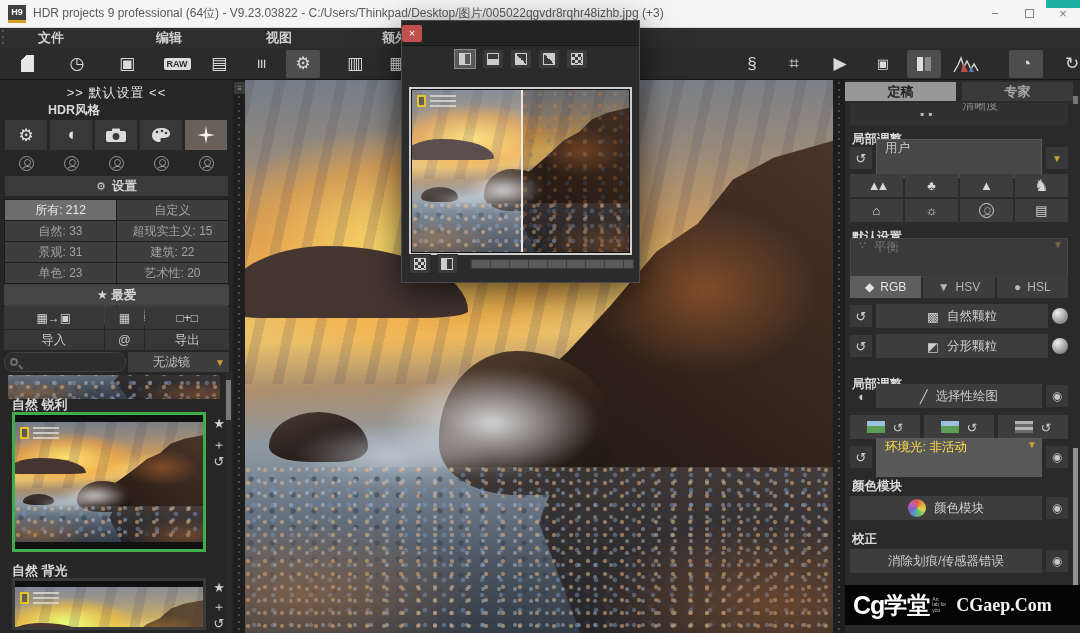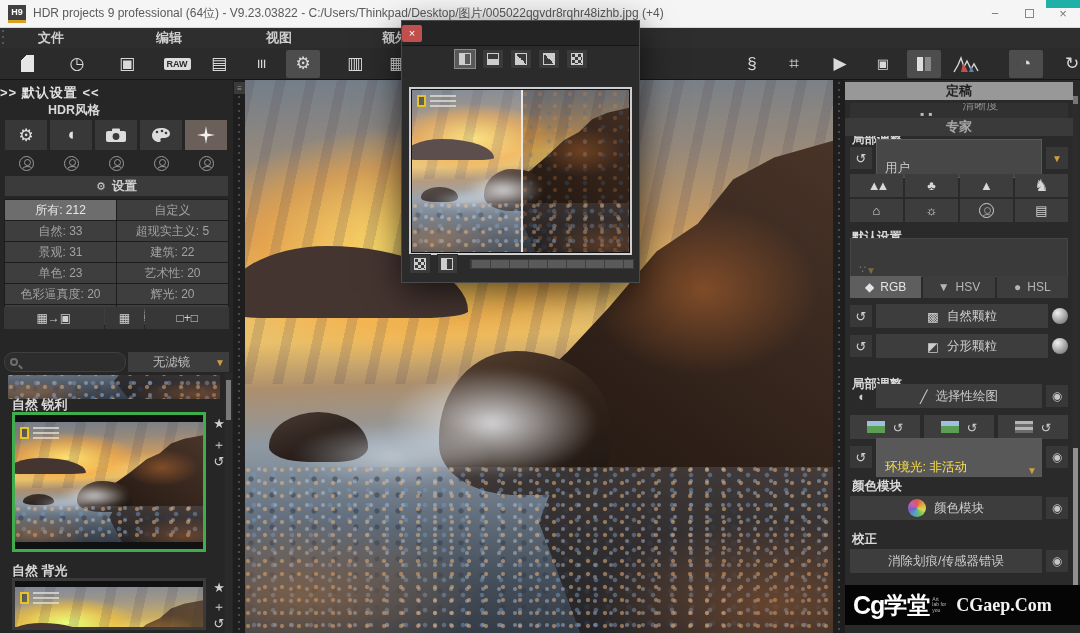--- a/index.html
+++ b/index.html
@@ -53,22 +53,22 @@
   #left-panel { left:0; top:80px; width:233px; height:553px; background:#262626; }
   #right-panel { left:845px; top:80px; width:235px; height:553px; background:#2a2a2a; }
   .vsep { top:80px; width:12px; height:553px; background:#1e1e1e;
     background-image:radial-gradient(circle at 50% 3px,#4a4a4a 1px,transparent 1.5px);
     background-size:12px 7px; }
   #vsep-l { left:233px; } #vsep-r { left:833px; }
   .collapse-chip { left:234px; top:82px; width:11px; height:12px; background:#3a3a3a;
     color:#999; font-size:8px; display:flex; align-items:center; justify-content:center; z-index:5; }
 
   
-  .lp-header { left:0; top:4px; width:233px; height:18px; color:#e2e2e2;
-    font-size:13px; font-weight:bold; letter-spacing:1px; }
+  .lp-header { left:0; top:4px; width:233px; height:18px; text-align:center; color:#e2e2e2;
+    font-size:13px; font-weight:normal; letter-spacing:1px; }
   .lp-label { left:8px; font-size:12.5px; font-weight:bold; color:#d8d8d8;padding-left:40px; }
   .style-row { left:5px; top:40px; width:223px; display:flex; gap:3px; }
   .style-btn { width:42px; height:30px; background:#383838; display:flex; align-items:center;
     justify-content:center; color:#e0e0e0; font-size:17px; }
   .style-btn.active { background:#6b5f5a; }
   .user-row { left:5px; top:72px; width:223px; display:flex; gap:3px; }
   .user-cell { width:42px; height:22px; display:flex; align-items:center; justify-content:center; }
   .user-ic { width:15px; height:15px; border:1.5px solid #9a9a9a; border-radius:50%; position:relative; overflow:hidden; }
   .user-ic::before { content:""; position:absolute; left:4px; top:2.5px; width:5px; height:5px;
     border-radius:50%; border:1.2px solid #9a9a9a; }
@@ -183,34 +183,34 @@
       repeating-conic-gradient(#cdcdcd 0 25%, transparent 0 50%);
     background-size:6px 6px; }
   #dlg-preview { position:absolute; left:7px; top:66px; width:223px; height:168px;
     border:2px solid #cfcfcf; background:#111; }
   #dlg-preview .scene { inset:1px; }
   .dlg-bottom { position:absolute; left:7px; bottom:8px; width:225px; display:flex; align-items:center; }
   .slider-track { margin-left:12px; width:168px; height:10px; background:#5a5a5a; border:1px solid #3a3a3a;
     background-image:repeating-linear-gradient(90deg, #3f3f3f 0 1px, transparent 1px 19px); }
 
   
-  .rp-tabs { left:845px; top:82px; width:228px; height:19px; display:flex; gap:18px; z-index:4;flex-direction:column; }
+  .rp-tabs { left:845px; top:82px; width:228px; height:19px; display:flex; gap:6px; z-index:4; }
   .rp-tab { flex:1; display:flex; align-items:center; justify-content:center; font-size:13px;
     font-weight:bold; }
   .rp-tab.active { background:#989898; color:#222; }
   .rp-tab.idle { background:#3a3a3a; color:#a8a8a8; }
   .rp-clip { left:850px; top:103px; width:218px; height:22px; background:#313131;
     overflow:hidden; color:#8f8f8f; font-size:12px; display:flex; align-items:flex-start;
     justify-content:center; gap:26px; }
   .rp-clip .tx { margin-top:-6px; }
   .rp-head { left:852px; font-size:12.5px; font-weight:bold; color:#dadada; }
   .rp-row { left:850px; width:218px; height:22px; display:flex; align-items:center; gap:4px; }
   .ref-ic { width:22px; height:22px; background:#383838; color:#cfcfcf; font-size:13px;
     display:flex; align-items:center; justify-content:center; flex:none; }
-  .dd { flex:1; height:39px; background:#474747; border:1px solid #5a5a5a; display:flex; align-items:flex-end; }
+  .dd { flex:1; height:39px; background:#474747; border:1px solid #5a5a5a; display:flex; align-items:flex-start; }
   .dd .val { flex:1; color:#c9c9c9; font-size:12.5px; padding-left:8px; }
   .dd.muted { background:#3a3a3a; border-color:#454545; }
   .dd.muted .val { color:#787878; }
   .icon-grid { left:850px; width:218px; display:grid; grid-template-columns:repeat(4,1fr);
     gap:2px; }
   .ig-btn { height:23px; background:#3d3d3d; color:#d8d8d8; font-size:13px; display:flex;
     align-items:center; justify-content:center; }
   .mode-row { left:850px; width:218px; display:flex; gap:2px; }
   .mode-btn { flex:1; height:22px; display:flex; align-items:center; justify-content:center;
     gap:6px; font-size:12px; color:#b5b5b5; background:#3d3d3d; }
@@ -243,21 +243,21 @@
   
   #canvas { left:245px; top:80px; width:588px; height:553px; background:#111; }
 </style>
 </head>
 <body>
 
 <div id="app">
 
   <div id="titlebar" class="abs">
     <div id="applogo">H9</div>
-    <div id="apptitle">HDR projects 9 professional (64位) - V9.23.03822 - C:/Users/Thinkpad/Desktop/图片/005022qgvdr8rqhr48izhb.jpg (+4)</div>
+    <div id="apptitle">HDR projects 9 professional (64位) - V9.23.03822 - C:/Users/Thinkpad/Desktop/图片/005022qgvdr8rqhr48izhb.jpg (+3)</div>
     <div class="wctl" id="btn-min">−</div>
     <div class="wctl" id="btn-max">
         <span class="sq"></span>
       </div>
     <div class="wctl" id="btn-close">×</div>
   </div>
   <div id="teal-corner" class="abs"></div>
 
   <div id="menubar" class="abs">
     <div class="menu-item" style="margin-left:28px">文件</div>
@@ -408,42 +408,48 @@
 
     <div class="settings-btn abs">
       <span style="font-size:11px">⚙</span>
       <span>设置</span>
     </div>
 
     <div class="cat-grid abs">
       <div class="cat-cell active">所有: 212</div>
       <div class="cat-cell">自定义</div>
       <div class="cat-cell">自然: 33</div>
-      <div class="cat-cell">超现实主义: 5</div>
+      <div class="cat-cell">超现实主义: 15</div>
       <div class="cat-cell">景观: 31</div>
       <div class="cat-cell">建筑: 22</div>
       <div class="cat-cell">单色: 23</div>
       <div class="cat-cell">艺术性: 20</div>
       <div class="cat-cell">色彩逼真度: 20</div>
       <div class="cat-cell">辉光: 20</div>
       <div class="cat-cell">垃圾: 18</div>
       <div class="cat-cell">微观细节: 20</div>
     </div>
 
+    <div class="fav-bar abs">★ 最爱</div>
 
     <div class="ie-icons abs">
       <div class="ie-c1">
           <span>▦→▣</span>
         </div>
       <div class="ie-c2">
           <span>▦</span>
         </div>
       <div class="ie-c3">
           <span>□+□</span>
         </div>
+    </div>
+    <div class="ie-labels abs">
+      <div class="ie-c1">导入</div>
+      <div class="ie-c2">@</div>
+      <div class="ie-c3">导出</div>
     </div>
 
     <div class="search-row abs">
       <div class="search-box">
           <span class="mag"></span>
         </div>
       <div class="filter-dd">
         <span class="val">无滤镜</span>
         <span class="dd-arrow">▼</span>
       </div>
@@ -550,20 +556,21 @@
       </div>
     <div class="ig-btn">
         <span>▤</span>
       </div>
   </div>
 
   <div class="rp-head abs" style="top:229px">默认设置</div>
   <div class="rp-row abs" style="top:246px">
     <div class="dd muted">
       <span style="color:#777;padding-left:8px;font-size:11px">∵</span>
+      <span class="val">平衡</span>
       <span class="dd-arrow" style="color:#7a6a44">▼</span>
     </div>
   </div>
   <div class="mode-row abs" style="top:276px">
     <div class="mode-btn active">
         <span>◆</span>
         <span>RGB</span>
       </div>
     <div class="mode-btn">
         <span>▼</span>

